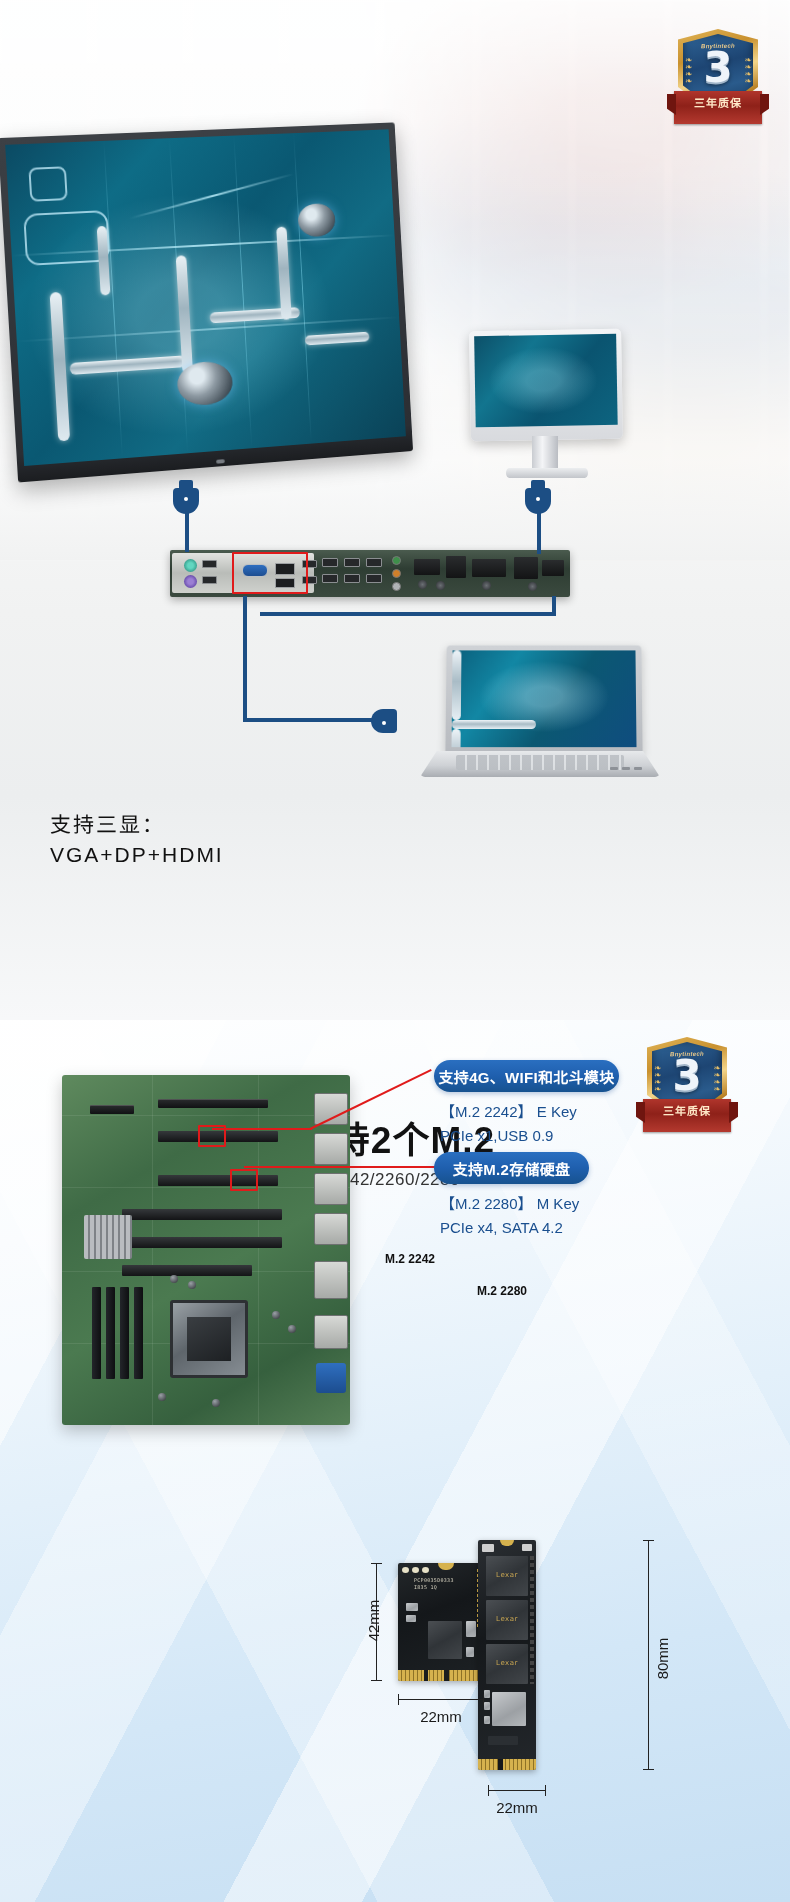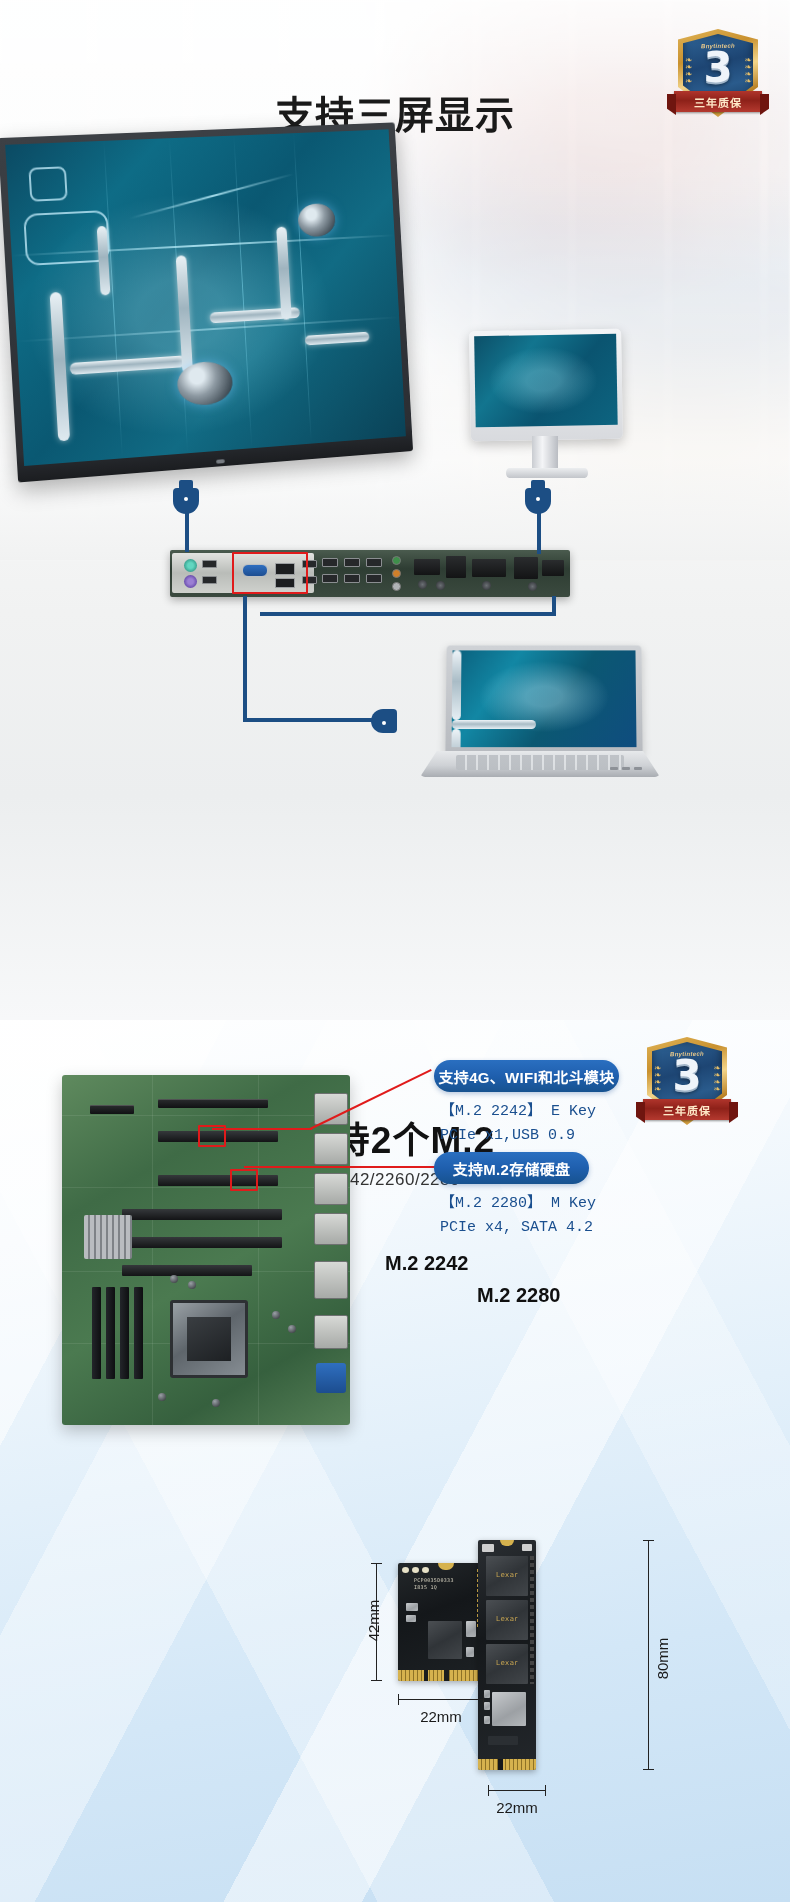--- a/index.html
+++ b/index.html
@@ -72,21 +72,21 @@
   .badge-num{
     position:absolute; left:0; top:20px; width:92px; text-align:center;
     font-size:42px; font-weight:700; line-height:42px;
     color:#eef4fa;
     text-shadow:0 2px 0 #9fb4c8,0 3px 4px rgba(0,0,0,.45);
     font-family:"DejaVu Sans","Liberation Sans",sans-serif;
   }
   .laurel{ position:absolute; top:30px; font-size:9px; color:#e6bf69; line-height:7px; letter-spacing:-1px;}
   .laurel.l{ left:13px; } .laurel.r{ right:13px; }
   .badge-ribbon{
-    position:absolute; left:2px; top:64px; width:88px; height:21px;
+    position:absolute; left:2px; top:64px; width:88px; height:33px;
     background:linear-gradient(180deg,#b0352c 0%,#8e2119 45%,#b4392f 100%);
     box-shadow:0 1px 2px rgba(0,0,0,.4);
   }
   .badge-ribbon:before,.badge-ribbon:after{
     content:""; position:absolute; top:3px; width:9px; height:21px;
     background:#6f150f;
   }
   .badge-ribbon:before{ left:-7px; clip-path:polygon(0 0,100% 0,100% 100%,0 70%); }
   .badge-ribbon:after { right:-7px; clip-path:polygon(0 0,100% 0,100% 70%,0 100%); }
   .badge-ribbon span{
@@ -324,26 +324,25 @@
     position:absolute; height:32px; border-radius:16px;
     background:linear-gradient(180deg,#2a6fc0 0%,#1f5fae 50%,#17528f 100%);
     color:#fff; font-size:15px; font-weight:700;
     display:flex; align-items:center; justify-content:center;
     letter-spacing:.3px;
     box-shadow:0 2px 5px rgba(30,80,150,.3);
   }
   .spec{
     position:absolute; color:#1a4f8f; font-size:15px; line-height:24px;
     white-space:pre-line;
-    font-family:Liberation Mono, monospace;
   }
   .lead{ position:absolute; background:#e01b1b; height:2px; transform-origin:left center; }
 
   
-  .m2-title{ position:absolute; font-size:20px; font-weight:600; color:#101010; }
+  .m2-title{ position:absolute; font-size:12px; font-weight:600; color:#101010; }
 
   #m2-2242{
     position:absolute; left:398px; top:1563px; width:86px; height:118px;
     background:linear-gradient(160deg,#24282b 0%,#14171a 40%,#1d2124 100%);
     border-radius:2px; box-shadow:0 2px 6px rgba(0,0,0,.3);
     overflow:hidden;
   }
   #m2-2280{
     position:absolute; left:478px; top:1540px; width:58px; height:230px;
     background:linear-gradient(160deg,#2a2e32 0%,#15181b 40%,#23272b 100%);
@@ -381,21 +380,20 @@
   .dimtext.vert{ transform:rotate(-90deg); transform-origin:center center; white-space:nowrap; }
 </style>
 </head>
 <body>
 
 <div id="section-display">
 
   <div class="videowall"></div>
   <div class="wall-fade"></div>
 
-  <div class="title-main">支持三屏显示</div>
 
   <div class="badge" id="badge-top">
     <div class="badge-shield"></div>
     <div class="badge-inner"></div>
     <div class="laurel l">❧<br>❧<br>❧<br>❧</div>
     <div class="laurel r">❧<br>❧<br>❧<br>❧</div>
     <div class="badge-brand">Bnytintech</div>
     <div class="badge-num">3</div>
     <div class="badge-ribbon">
       <span>三年质保</span>
@@ -507,20 +505,21 @@
       </div>
     </div>
     <div class="lap-base">
       <div class="lap-key" style="left:36px;width:168px;"></div>
       <div class="lap-port" style="left:190px;"></div>
       <div class="lap-port" style="left:202px;"></div>
       <div class="lap-port" style="left:214px;"></div>
     </div>
   </div>
 
+  <div class="label-tri"><span>支持三显：</span><br><span>VGA+DP+HDMI</span></div>
 </div>
 
 <div id="section-m2">
 
   <div class="title-m2">支持2个M.2</div>
   <div class="sub-m2">2242/2260/2280</div>
 </div>
 
 <div class="badge" id="badge-m2">
   <div class="badge-shield"></div>

